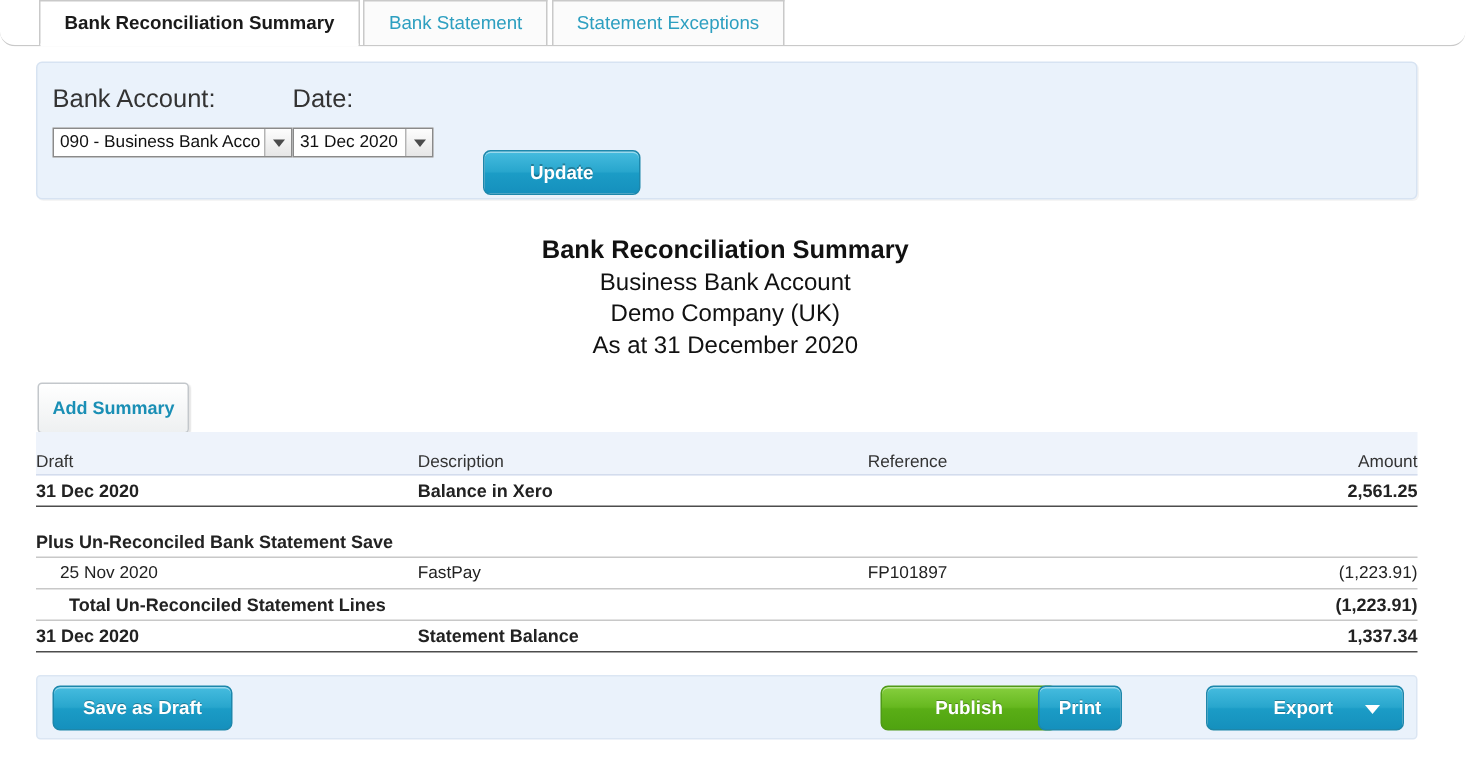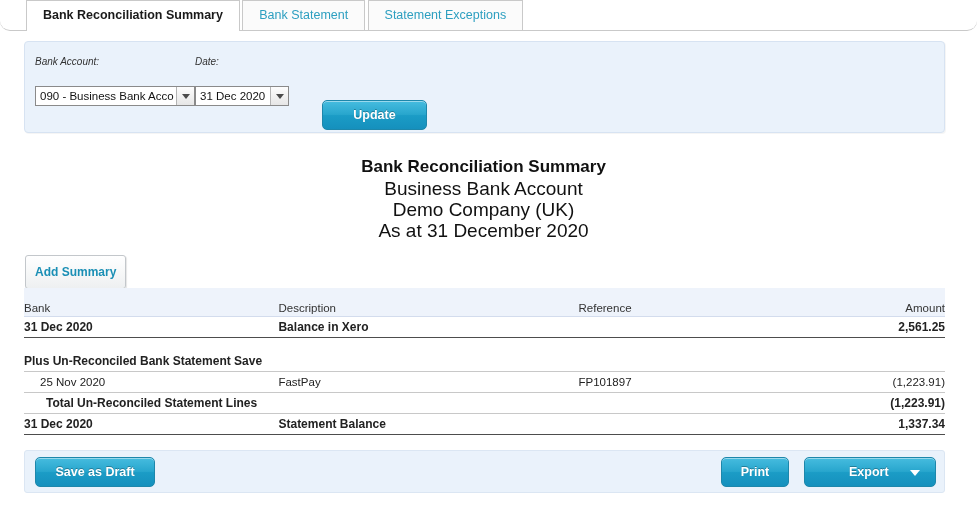--- a/index.html
+++ b/index.html
@@ -71,24 +71,23 @@
     border: 1px solid #d7e3f2;
     border-radius: 4px;
     box-shadow: 1px 1px 0 rgba(0,0,0,0.04);
   }
   .field {
     position: absolute;
     top: 14px;
   }
   .field-label {
     display: block;
-    font-size: 10px;
+    font-size: 17px;
     color: #333;
-    margin-bottom: 19px;
-    font-style: italic;
+    margin-bottom: 9px;
   }
   .combo {
     display: flex;
     height: 20px;
     box-sizing: border-box;
     border: 1px solid #8a8a8a;
     background: #ffffff;
     align-items: stretch;
   }
   .combo .val {
@@ -153,21 +152,21 @@
     width: 967px;
     text-align: center;
     color: #111;
   }
   .report-head .h1 {
     font-size: 17px;
     font-weight: bold;
     line-height: 22px;
   }
   .report-head .h2 {
-    font-size: 19px;
+    font-size: 16px;
     line-height: 21px;
   }
 
   
   #add-summary-button {
     position: absolute;
     left: 25px;
     top: 255px;
     height: 22px;
     padding: 16px 9px;
@@ -245,23 +244,23 @@
   }
   #publish-button {
     position: absolute;
     left: 562px;
     top: 6px;
     width: 118px;
     height: 30px;
   }
   #print-button {
     position: absolute;
-    left: 696px;
+    left: 667px;
     top: 6px;
-    width: 68px;
+    width: 56px;
     height: 30px;
   }
   #export-button {
     position: absolute;
     left: 779px;
     top: 6px;
     width: 132px;
     height: 30px;
     justify-content: flex-start;
     padding-left: 44px;
@@ -315,21 +314,21 @@
   <div class="h2">Business Bank Account</div>
   <div class="h2">Demo Company (UK)</div>
   <div class="h2">As at 31 December 2020</div>
 </div>
 
 <div id="add-summary-button">Add Summary</div>
 
 <table class="report-table">
   <thead>
     <tr>
-      <th class="col-date">Bank</th>
+      <th class="col-date">Draft</th>
       <th class="col-desc">Description</th>
       <th class="col-ref">Reference</th>
       <th class="col-amt">Amount</th>
     </tr>
   </thead>
   <tbody>
 
     <tr class="rule-top rule-bottom bold">
       <td class="col-date">31 Dec 2020</td>
       <td class="col-desc">Balance in Xero</td>
@@ -363,18 +362,19 @@
       <td class="col-date">31 Dec 2020</td>
       <td class="col-desc">Statement Balance</td>
       <td class="col-ref"></td>
       <td class="col-amt">1,337.34</td>
     </tr>
   </tbody>
 </table>
 
 <div class="footer-bar">
   <div class="btn" id="save-draft-button">Save as Draft</div>
+  <div class="btn green" id="publish-button">Publish</div>
   <div class="btn" id="print-button">Print</div>
   <div class="btn" id="export-button">
     <span>Export</span>
     <span class="caret-wh"></span>
   </div>
 </div>
 
 </body></html>

